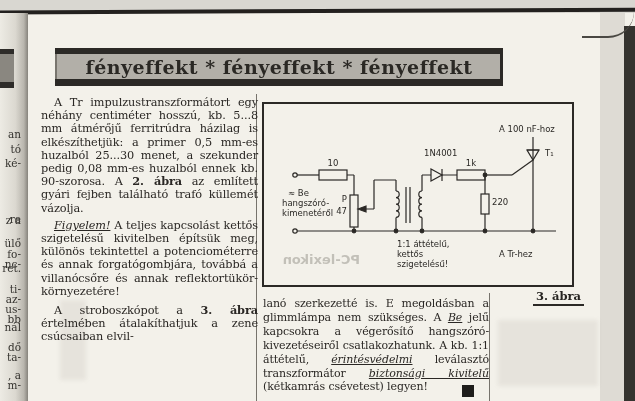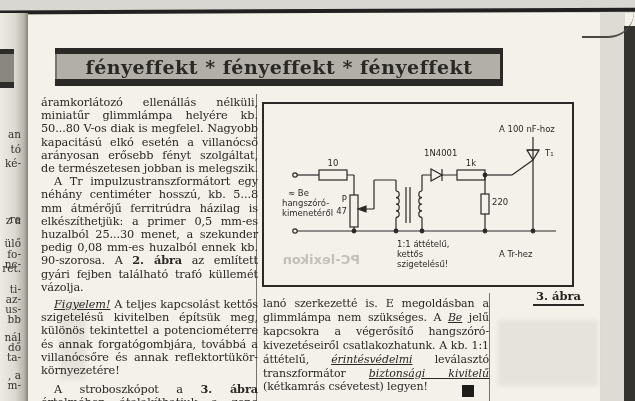--- a/index.html
+++ b/index.html
@@ -83,40 +83,39 @@
       <span class="frag" style="top: 189px; margin-top: 24px;">re</span>
       <span class="frag" style="top: 214px;">z a</span>
       <span class="frag" style="top: 226px; margin-top: 36px;">ret.</span>
       <span class="frag" style="top: 237px;">ülő</span>
       <span class="frag" style="top: 248px;">fo-</span>
       <span class="frag" style="top: 258px;">nc-</span>
       <span class="frag" style="top: 283px; margin-left: 36px;">ti-</span>
       <span class="frag" style="top: 293px;">az-</span>
       <span class="frag" style="top: 303px;">us-</span>
       <span class="frag" style="top: 313px;">bb</span>
-      <span class="frag" style="top: 331px; text-align: right;">nál</span>
+      <span class="frag" style="top: 321px; text-align: right;">nál</span>
       <span class="frag" style="top: 341px;">dő</span>
       <span class="frag" style="top: 351px;">ta-</span>
       <span class="frag" style="top: 369px;">, a</span>
       <span class="frag" style="top: 379px;">m-</span>
     </div>
 
   <div class="banner">
     <span class="banner-title">fényeffekt * fényeffekt * fényeffekt</span>
   </div>
 
   <div class="col-rule"></div>
   <div class="right-rule"></div>
 
   <div class="ghost">PC-lexikon</div>
   <div class="smudge" style="left:498px;top:320px;width:100px;height:66px;"></div>
   <div class="smudge" style="left:60px;top:300px;width:26px;height:80px;"></div>
 
   <div class="left-col">
-    <p><span>áramkorlátozó ellenállás nélküli, miniatűr glimmlámpa helyére kb. 50...80 V-os diak is megfelel. Nagyobb kapacitású elkó esetén a villanócső arányosan erősebb fényt szolgáltat, de természetesen jobban is melegszik.</span></p>
     <p class="indent"><span>A Tr impulzustranszformátort egy néhány centiméter hosszú, kb. 5...8 mm átmérőjű ferritrúdra házilag is elkészíthetjük: a primer 0,5 mm-es huzalból 25...30 menet, a szekunder pedig 0,08 mm-es huzalból ennek kb. 90-szorosa. A </span><span class="b">2. ábra</span><span> az említett gyári fejben található trafó küllemét vázolja.</span></p>
     <p class="indent gap-sm"><span class="it">Figyelem!</span><span> A teljes kapcsolást kettős szigetelésű kivitelben építsük meg, különös tekintettel a potenciométerre és annak forgatógombjára, továbbá a villanócsőre és annak reflektortükör-környezetére!</span></p>
     <p class="indent gap-md"><span>A stroboszkópot a </span><span class="b">3. ábra</span><span> értelmében átalakíthatjuk a zene csúcsaiban elvil-</span></p>
   </div>
 
   <div class="fig-box">
     <svg width="308" height="181" viewBox="0 0 308 181">
       <g stroke="#2b2926" stroke-width="1.2" fill="none">
 
         <circle cx="31" cy="71" r="2.2" fill="#f3f1ea"></circle>

